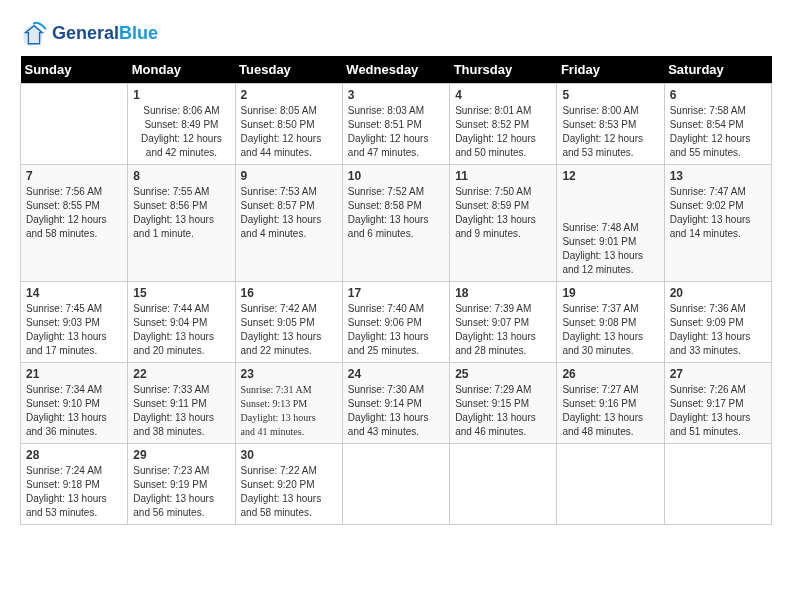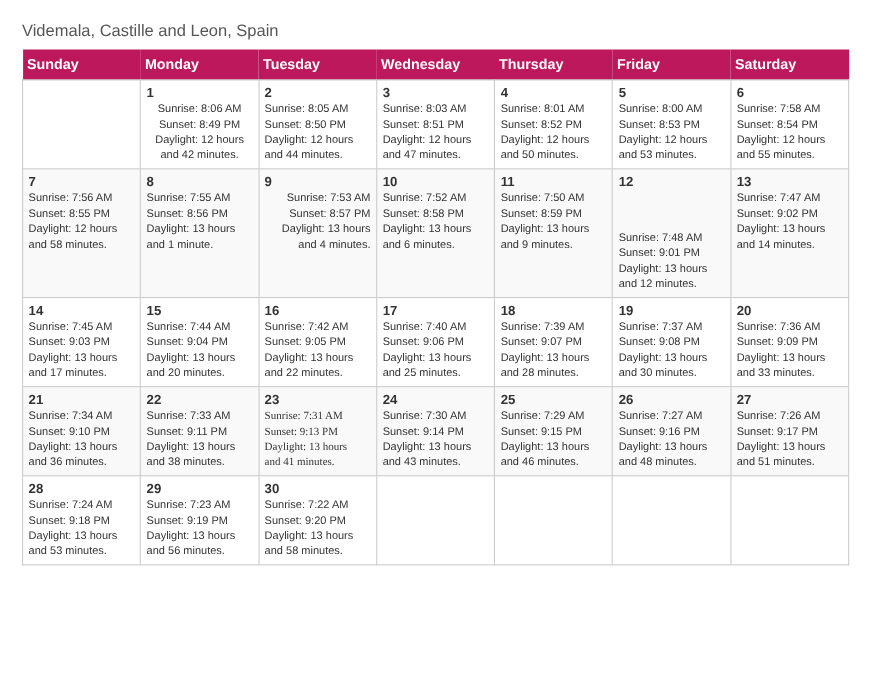--- a/index.html
+++ b/index.html
@@ -45,21 +45,21 @@
     .location {
       font-size: 15px;
       color: #555;
     }
     table {
       width: 100%;
       border-collapse: collapse;
       margin-top: 8px;
     }
     th {
-      background-color: #be185d;
+      background-color: #000000;
       color: #fff;
       font-size: 13px;
       padding: 6px 4px;
       text-align: left;
       font-weight: bold;
     }
     td {
       border: 1px solid #ccc;
       vertical-align: top;
       padding: 4px 5px;
@@ -87,22 +87,34 @@
       color: #333;
     }
     .empty-cell {
       background: #fff !important;
     }
   </style>
 </head>
 <body>
 
 <div class="header">
+  <div class="logo">
+    <svg class="logo-icon" viewBox="0 0 40 40">
+      <rect x="0" y="0" width="40" height="40" fill="white"></rect>
+      <path d="M5 20 Q10 5 20 8 Q30 11 32 20 Q34 29 22 35 Q10 41 5 30 Z" fill="#1a6bb5" opacity="0.15"></path>
+      <path d="M8 18 L20 8 L32 18 L28 18 L28 34 L12 34 L12 18 Z" fill="none" stroke="#1a6bb5" stroke-width="2"></path>
+      <path d="M20 5 L20 5 Q25 2 32 8 L36 12" fill="none" stroke="#1a9ad7" stroke-width="3" stroke-linecap="round"></path>
+    </svg>
+    <div>
+      <div class="logo-text">
+        <span>General</span><span class="logo-blue">Blue</span>
+      </div>
+    </div>
+  </div>
   <div class="title-section">
-    <div class="location">Videmala, Castille and Leon, Spain</div>
   </div>
 </div>
 
 <table>
   <thead>
     <tr>
     <th>Sunday</th>
         <th>Monday</th>
         <th>Tuesday</th>
         <th>Wednesday</th>
@@ -167,21 +179,21 @@
         </td>
         <td>
           <span class="day-num">8</span>
           <div class="cell-info" style="white-space: pre-line;">Sunrise: 7:55 AM
 Sunset: 8:56 PM
 Daylight: 13 hours
 and 1 minute.</div>
         </td>
         <td>
           <span class="day-num">9</span>
-          <div class="cell-info" style="white-space: pre-line; text-align: right;">Sunrise: 7:53 AM
+          <div class="cell-info" style="white-space: pre-line;">Sunrise: 7:53 AM
 Sunset: 8:57 PM
 Daylight: 13 hours
 and 4 minutes.</div>
         </td>
         <td>
           <span class="day-num">10</span>
           <div class="cell-info" style="white-space: pre-line;">Sunrise: 7:52 AM
 Sunset: 8:58 PM
 Daylight: 13 hours
 and 6 minutes.</div>

